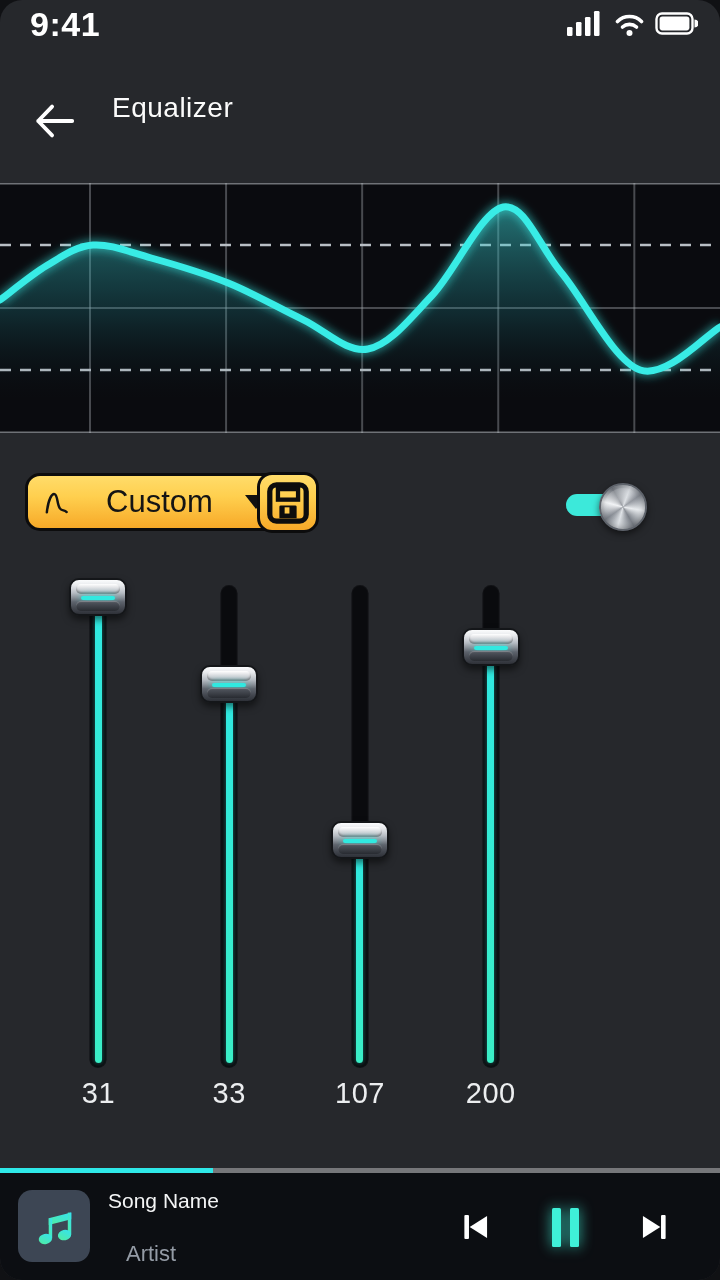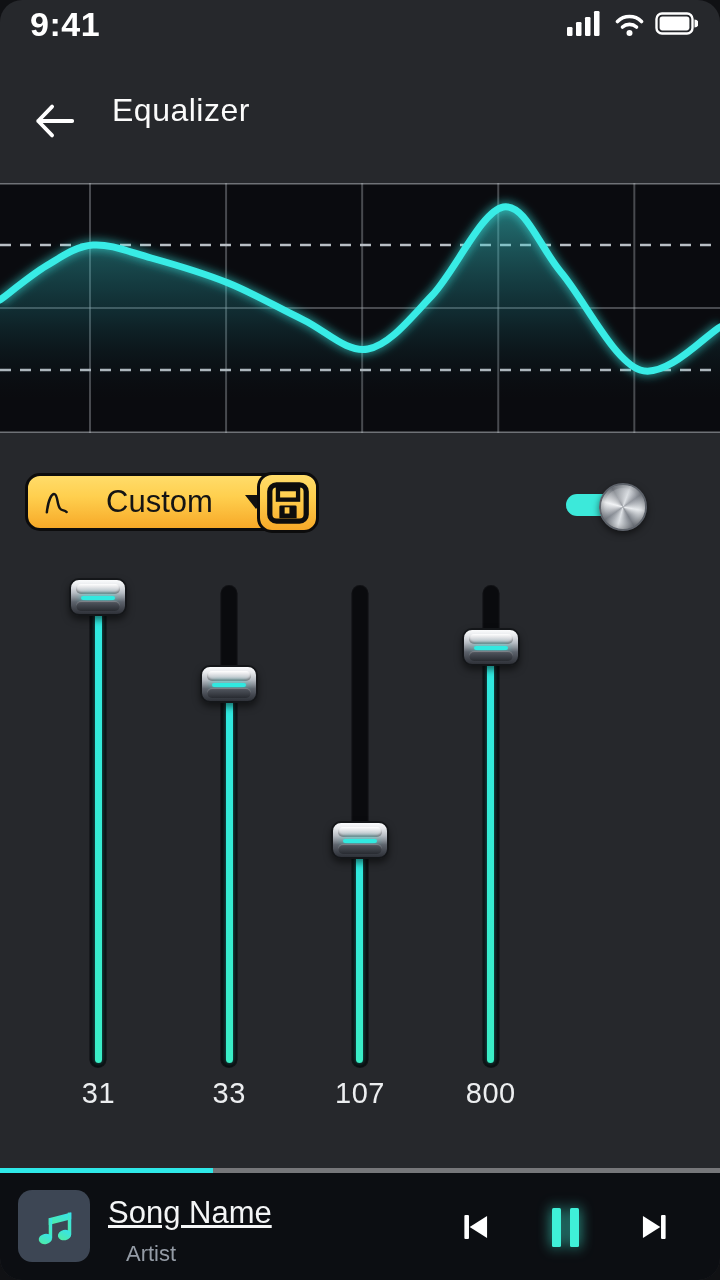--- a/index.html
+++ b/index.html
@@ -10,21 +10,21 @@
     color:#fff;
     border-radius:22px;
   }
   
   .status-bar{position:absolute;top:0;left:0;right:0;height:52px;}
   .status-time{position:absolute;left:30px;top:5px;font-size:34px;font-weight:700;letter-spacing:.5px;color:#fff;}
   .status-icons{position:absolute;right:22px;top:10px;display:flex;align-items:center;gap:11px;}
   
   .header{position:absolute;top:92px;left:0;right:0;height:60px;}
   .back-btn{position:absolute;left:28px;top:4px;width:52px;height:52px;background:none;border:none;padding:0;cursor:pointer;}
-  .page-title{position:absolute;left:112px;top:0;margin:0;font-size:32px;font-weight:400;color:#fbfbfb;letter-spacing:.5px;}
+  .page-title{position:absolute;left:112px;top:0;margin:0;font-size:28px;font-weight:400;color:#fbfbfb;letter-spacing:.5px;}
   
   .chart{position:absolute;top:183px;left:0;width:720px;height:250px;background:#0a0b0f;}
   .chart svg{display:block;}
   
   .preset-row{position:absolute;top:472px;left:0;right:0;height:62px;}
   .preset-btn{
     position:absolute;left:25px;top:1px;height:58px;min-width:208px;
     display:flex;align-items:center;gap:28px;padding:0 18px 0 16px;
     background:linear-gradient(180deg,#ffdc6a 0%,#ffcf4e 40%,#f7a928 100%);
     border:3px solid #0c0c0d;border-radius:15px;cursor:pointer;
@@ -75,21 +75,21 @@
     background:#31e9e0;box-shadow:0 0 7px rgba(49,233,224,.95);}
   .groove-bottom{position:absolute;left:5px;right:5px;bottom:3px;height:10px;border-radius:6px;
     background:linear-gradient(180deg,#545962,#282b31);box-shadow:inset 0 1px 1px rgba(255,255,255,.28);}
   .band-label{position:absolute;bottom:0;width:100%;text-align:center;font-size:29px;color:#eceef0;letter-spacing:.5px;}
   
   .progress{position:absolute;top:1168px;left:0;width:720px;height:5px;background:#76777a;cursor:pointer;}
   .progress-fill{height:100%;background:#2ee8e8;}
   .player{position:absolute;top:1173px;left:0;width:720px;height:107px;background:#0c0e12;}
   .album{position:absolute;left:18px;top:17px;width:72px;height:72px;border-radius:14px;background:#3d4654;
     display:flex;align-items:center;justify-content:center;}
-  .song-title{position:absolute;left:108px;top:22px;font-size:31px;font-weight:500;color:#f4f5f6;text-decoration:underline;}
+  .song-title{position:absolute;left:108px;top:16px;font-size:21px;font-weight:500;color:#f4f5f6;}
   .artist{position:absolute;left:126px;top:60px;font-size:22px;color:#949ba5;margin-top:8px;}
   .player-controls{position:absolute;left:452px;top:30px;width:226px;height:48px;display:flex;justify-content:space-between;align-items:center;}
   .pc-btn{background:none;border:none;padding:0;width:46px;height:48px;display:flex;align-items:center;justify-content:center;cursor:pointer;}
   .pause-wrap{display:flex;gap:9px;filter:drop-shadow(0 0 7px rgba(63,240,216,.75));}
   .pause-bar{width:9px;height:39px;border-radius:1.5px;background:#3ff0d8;}
 </style>
 </head>
 <body>
 
 <div class="screen">
@@ -215,21 +215,21 @@
       </div>
       <div class="band">
         <div class="band-track">
          <div class="band-fill" style="top:62px"></div>
        </div>
        <div class="band-handle" style="top:50px">
          <div class="groove-top"></div>
          <div class="cyan-line"></div>
          <div class="groove-bottom"></div>
        </div>
-       <div class="band-label">800</div>
+       <div class="band-label">200</div>
       </div>
     </div>
 
   <div class="progress">
     <div class="progress-fill" id="progress-fill" style="width: 29.6%;"></div>
   </div>
   <div class="player">
     <div class="album">
       <svg width="46" height="46" viewBox="0 0 48 48">
         <defs>

